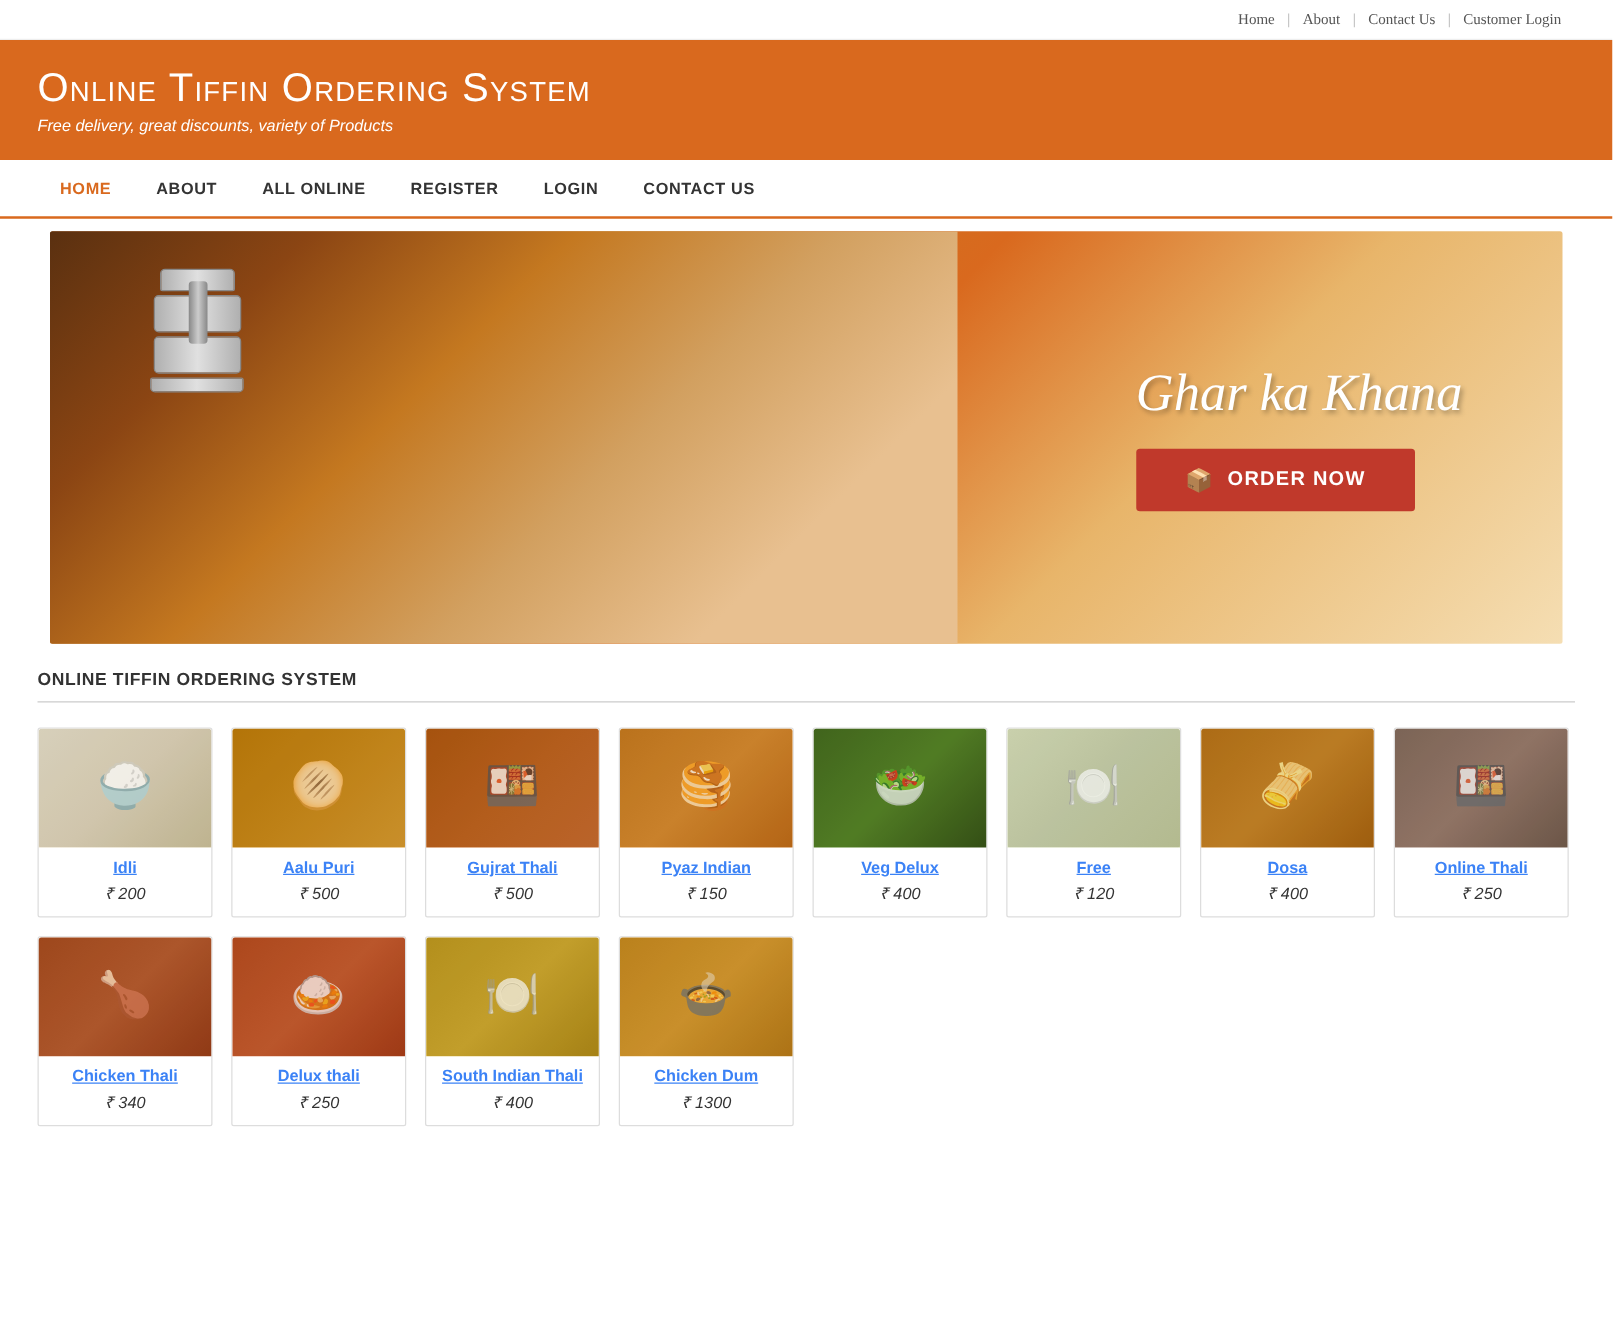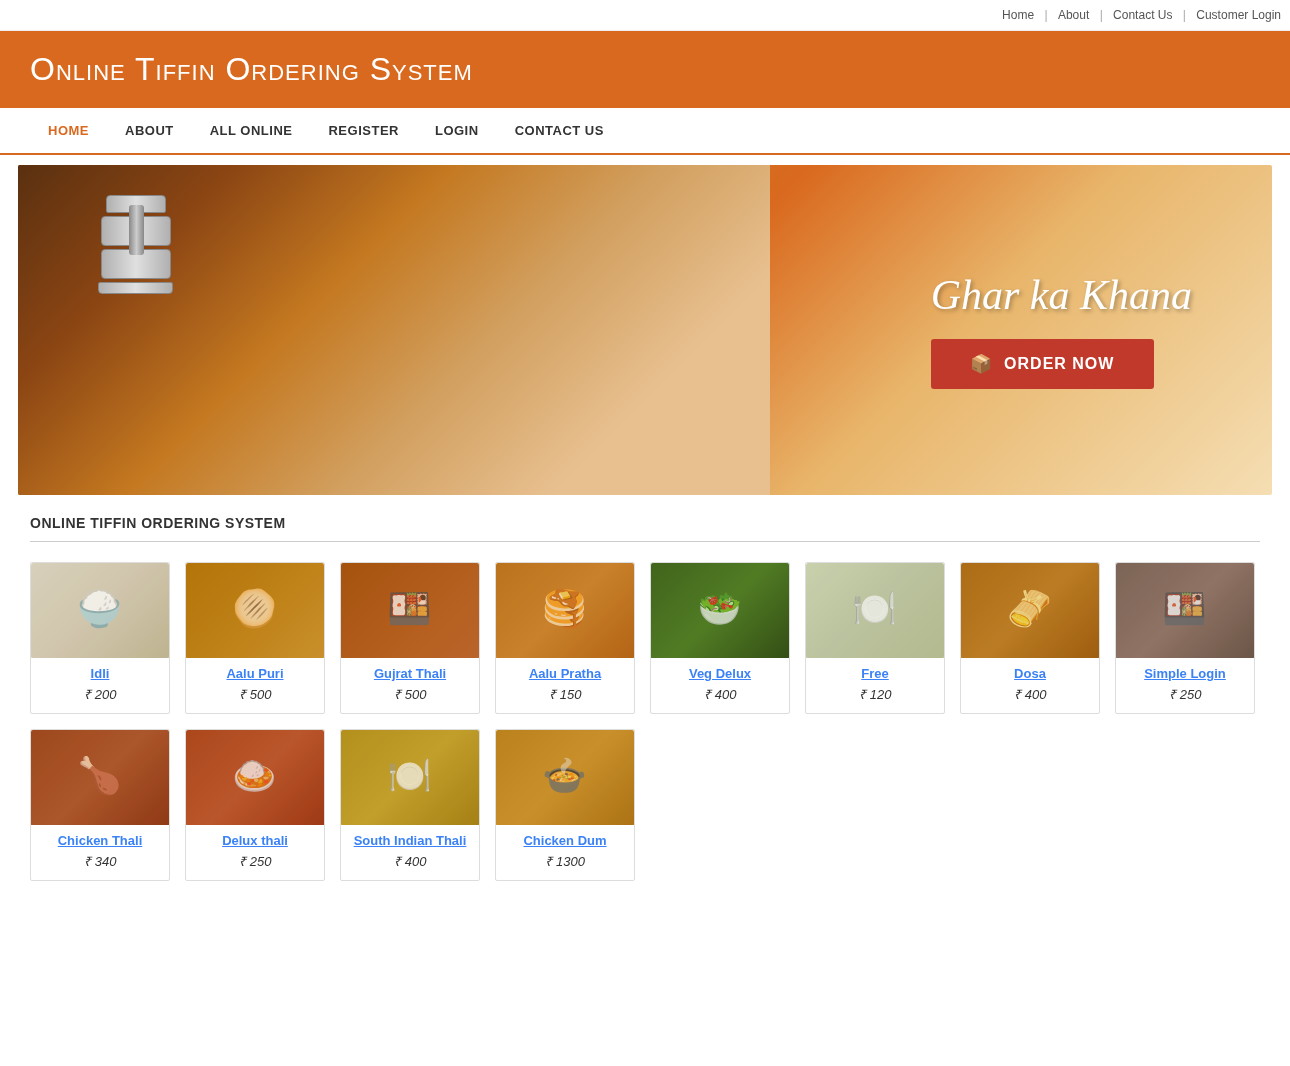--- a/index.html
+++ b/index.html
@@ -2,24 +2,25 @@
 <html><head>
   <meta charset="utf-8">
   <style>
     * { margin: 0; padding: 0; box-sizing: border-box; }
     body { font-family: Arial, sans-serif; background: #fff; }
 
     
     #top-bar {
       background: #fff;
       text-align: right;
-      padding: 8px 4px;
+      padding: 8px 36px;
       font-size: 12px;
       color: #555;
       border-bottom: 1px solid #eee;
+      font-family: Liberation Serif, serif;
     }
     #top-bar a {
       color: #555;
       text-decoration: none;
       margin: 0 5px;
     }
     #top-bar .separator { color: #aaa; margin: 0 2px; }
 
     
     #header {
@@ -58,21 +59,21 @@
       text-decoration: none;
       font-size: 13px;
       font-weight: bold;
       letter-spacing: 0.5px;
     }
     #navbar ul li.active a { color: #d9691e; }
     .dropdown-arrow { font-size: 10px; margin-right: 2px; }
 
     
     #banner {
-      margin: 10px 18px;
+      margin: 10px 40px;
       background: linear-gradient(135deg, #8B4513 0%, #c47820 30%, #d9691e 50%, #e8b56a 70%, #f5deb3 100%);
       height: 330px;
       position: relative;
       border-radius: 2px;
       overflow: hidden;
       display: flex;
       align-items: center;
       justify-content: flex-end;
     }
     .banner-food-image {
@@ -228,20 +229,21 @@
   <span class="separator">|</span>
   <a href="#">About</a>
   <span class="separator">|</span>
   <a href="#">Contact Us</a>
   <span class="separator">|</span>
   <a href="#">Customer Login</a>
 </div>
 
 <div id="header">
   <h1>Online Tiffin Ordering System</h1>
+  <div class="tagline">Free delivery, great discounts, variety of Products</div>
 </div>
 
 <nav id="navbar">
   <ul id="nav-list">
     <li class="active">
       <a href="#">HOME</a>
     </li>
     <li>
       <a href="#">ABOUT</a>
     </li>
@@ -315,21 +317,21 @@
         <div class="food-name">Gujrat Thali</div>
         <div class="food-price">₹ 500</div>
       </div>
       <div class="food-card">
         <div class="food-card-img img-pyazpratha">
           <svg width="138" height="95" viewBox="0 0 138 95" xmlns="http://www.w3.org/2000/svg">
     <rect width="138" height="95" fill="rgba(0,0,0,0.1)" rx="2"></rect>
     <text x="69" y="58" text-anchor="middle" font-size="36" opacity="0.7">🥞</text>
   </svg>
         </div>
-        <div class="food-name">Aalu Pratha</div>
+        <div class="food-name">Pyaz Indian</div>
         <div class="food-price">₹ 150</div>
       </div>
       <div class="food-card">
         <div class="food-card-img img-vegthali">
           <svg width="138" height="95" viewBox="0 0 138 95" xmlns="http://www.w3.org/2000/svg">
     <rect width="138" height="95" fill="rgba(0,0,0,0.1)" rx="2"></rect>
     <text x="69" y="58" text-anchor="middle" font-size="36" opacity="0.7">🥗</text>
   </svg>
         </div>
         <div class="food-name">Veg Delux</div>
@@ -355,21 +357,21 @@
         <div class="food-name">Dosa</div>
         <div class="food-price">₹ 400</div>
       </div>
       <div class="food-card">
         <div class="food-card-img img-simplethali">
           <svg width="138" height="95" viewBox="0 0 138 95" xmlns="http://www.w3.org/2000/svg">
     <rect width="138" height="95" fill="rgba(0,0,0,0.1)" rx="2"></rect>
     <text x="69" y="58" text-anchor="middle" font-size="36" opacity="0.7">🍱</text>
   </svg>
         </div>
-        <div class="food-name">Simple Login</div>
+        <div class="food-name">Online Thali</div>
         <div class="food-price">₹ 250</div>
       </div>
       <div class="food-card">
         <div class="food-card-img img-chickenthali">
           <svg width="138" height="95" viewBox="0 0 138 95" xmlns="http://www.w3.org/2000/svg">
     <rect width="138" height="95" fill="rgba(0,0,0,0.1)" rx="2"></rect>
     <text x="69" y="58" text-anchor="middle" font-size="36" opacity="0.7">🍗</text>
   </svg>
         </div>
         <div class="food-name">Chicken Thali</div>

